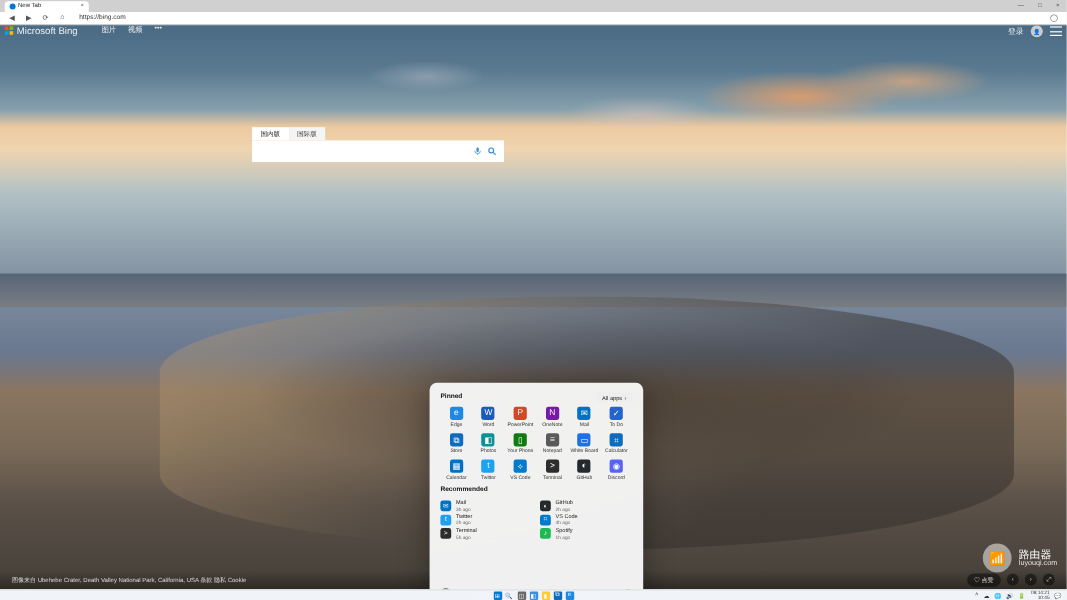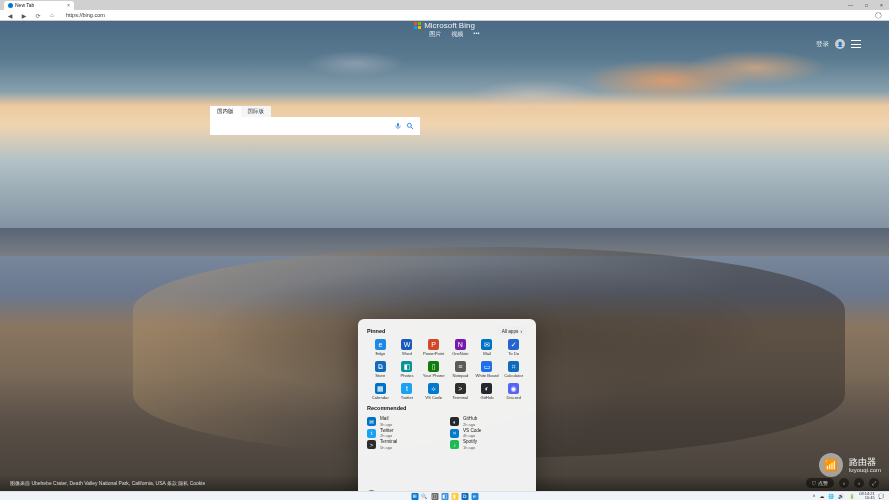--- a/index.html
+++ b/index.html
@@ -33,21 +33,21 @@
 .crater { position: absolute; top: 48%; left: 15%; right: 5%; height: 45%;
   background:
    radial-gradient(ellipse 60% 50% at 50% 40%, rgba(40,35,30,.5), transparent 65%),
    linear-gradient(135deg, rgba(180,150,110,.4) 10%, rgba(90,80,70,.3) 40%, rgba(50,45,42,.5) 70%);
   border-radius: 50% / 30%;
 }
 .ridge { position: absolute; top: 44%; left: 0; right: 0; height: 6%;
   background: linear-gradient(to bottom, rgba(60,70,90,.6), rgba(120,110,95,.4));
 }
 
-.bing-header { position: absolute; top: 0; left: 0; right: 0; height: 22px; display: flex; align-items: center; padding: 0 28px; color: rgba(255,255,255,.9); font-size: 6.5px; flex-direction: column; }
+.bing-header { position: absolute; top: 0; left: 0; right: 0; height: 22px; display: flex; align-items: flex-start; padding: 0 4px; color: rgba(255,255,255,.9); font-size: 6.5px; }
 .bing-logo { display: flex; align-items: center; gap: 3px; font-size: 8px; font-weight: 400; }
 .bing-logo .sq { width: 7px; height: 7px; display: grid; grid-template-columns: 1fr 1fr; grid-template-rows: 1fr 1fr; gap: .5px; }
 .bing-logo .sq span:nth-child(1){background:#f25022}.bing-logo .sq span:nth-child(2){background:#7fba00}.bing-logo .sq span:nth-child(3){background:#00a4ef}.bing-logo .sq span:nth-child(4){background:#ffb900}
 .hdr-links { display: flex; gap: 10px; margin-left: 20px; font-size: 6px; }
 .hdr-right { margin-left: auto; display: flex; align-items: center; gap: 6px; }
 .avatar { width: 10px; height: 10px; border-radius: 50%; background: #ccc; display: flex; align-items: center; justify-content: center; font-size: 5px; color: #555; }
 .hamburger { width: 10px; height: 8px; display: flex; flex-direction: column; justify-content: space-between; }
 .hamburger span { height: 1px; background: #fff; }
 
 .search-wrap { position: absolute; top: 85px; left: 210px; width: 210px; }

